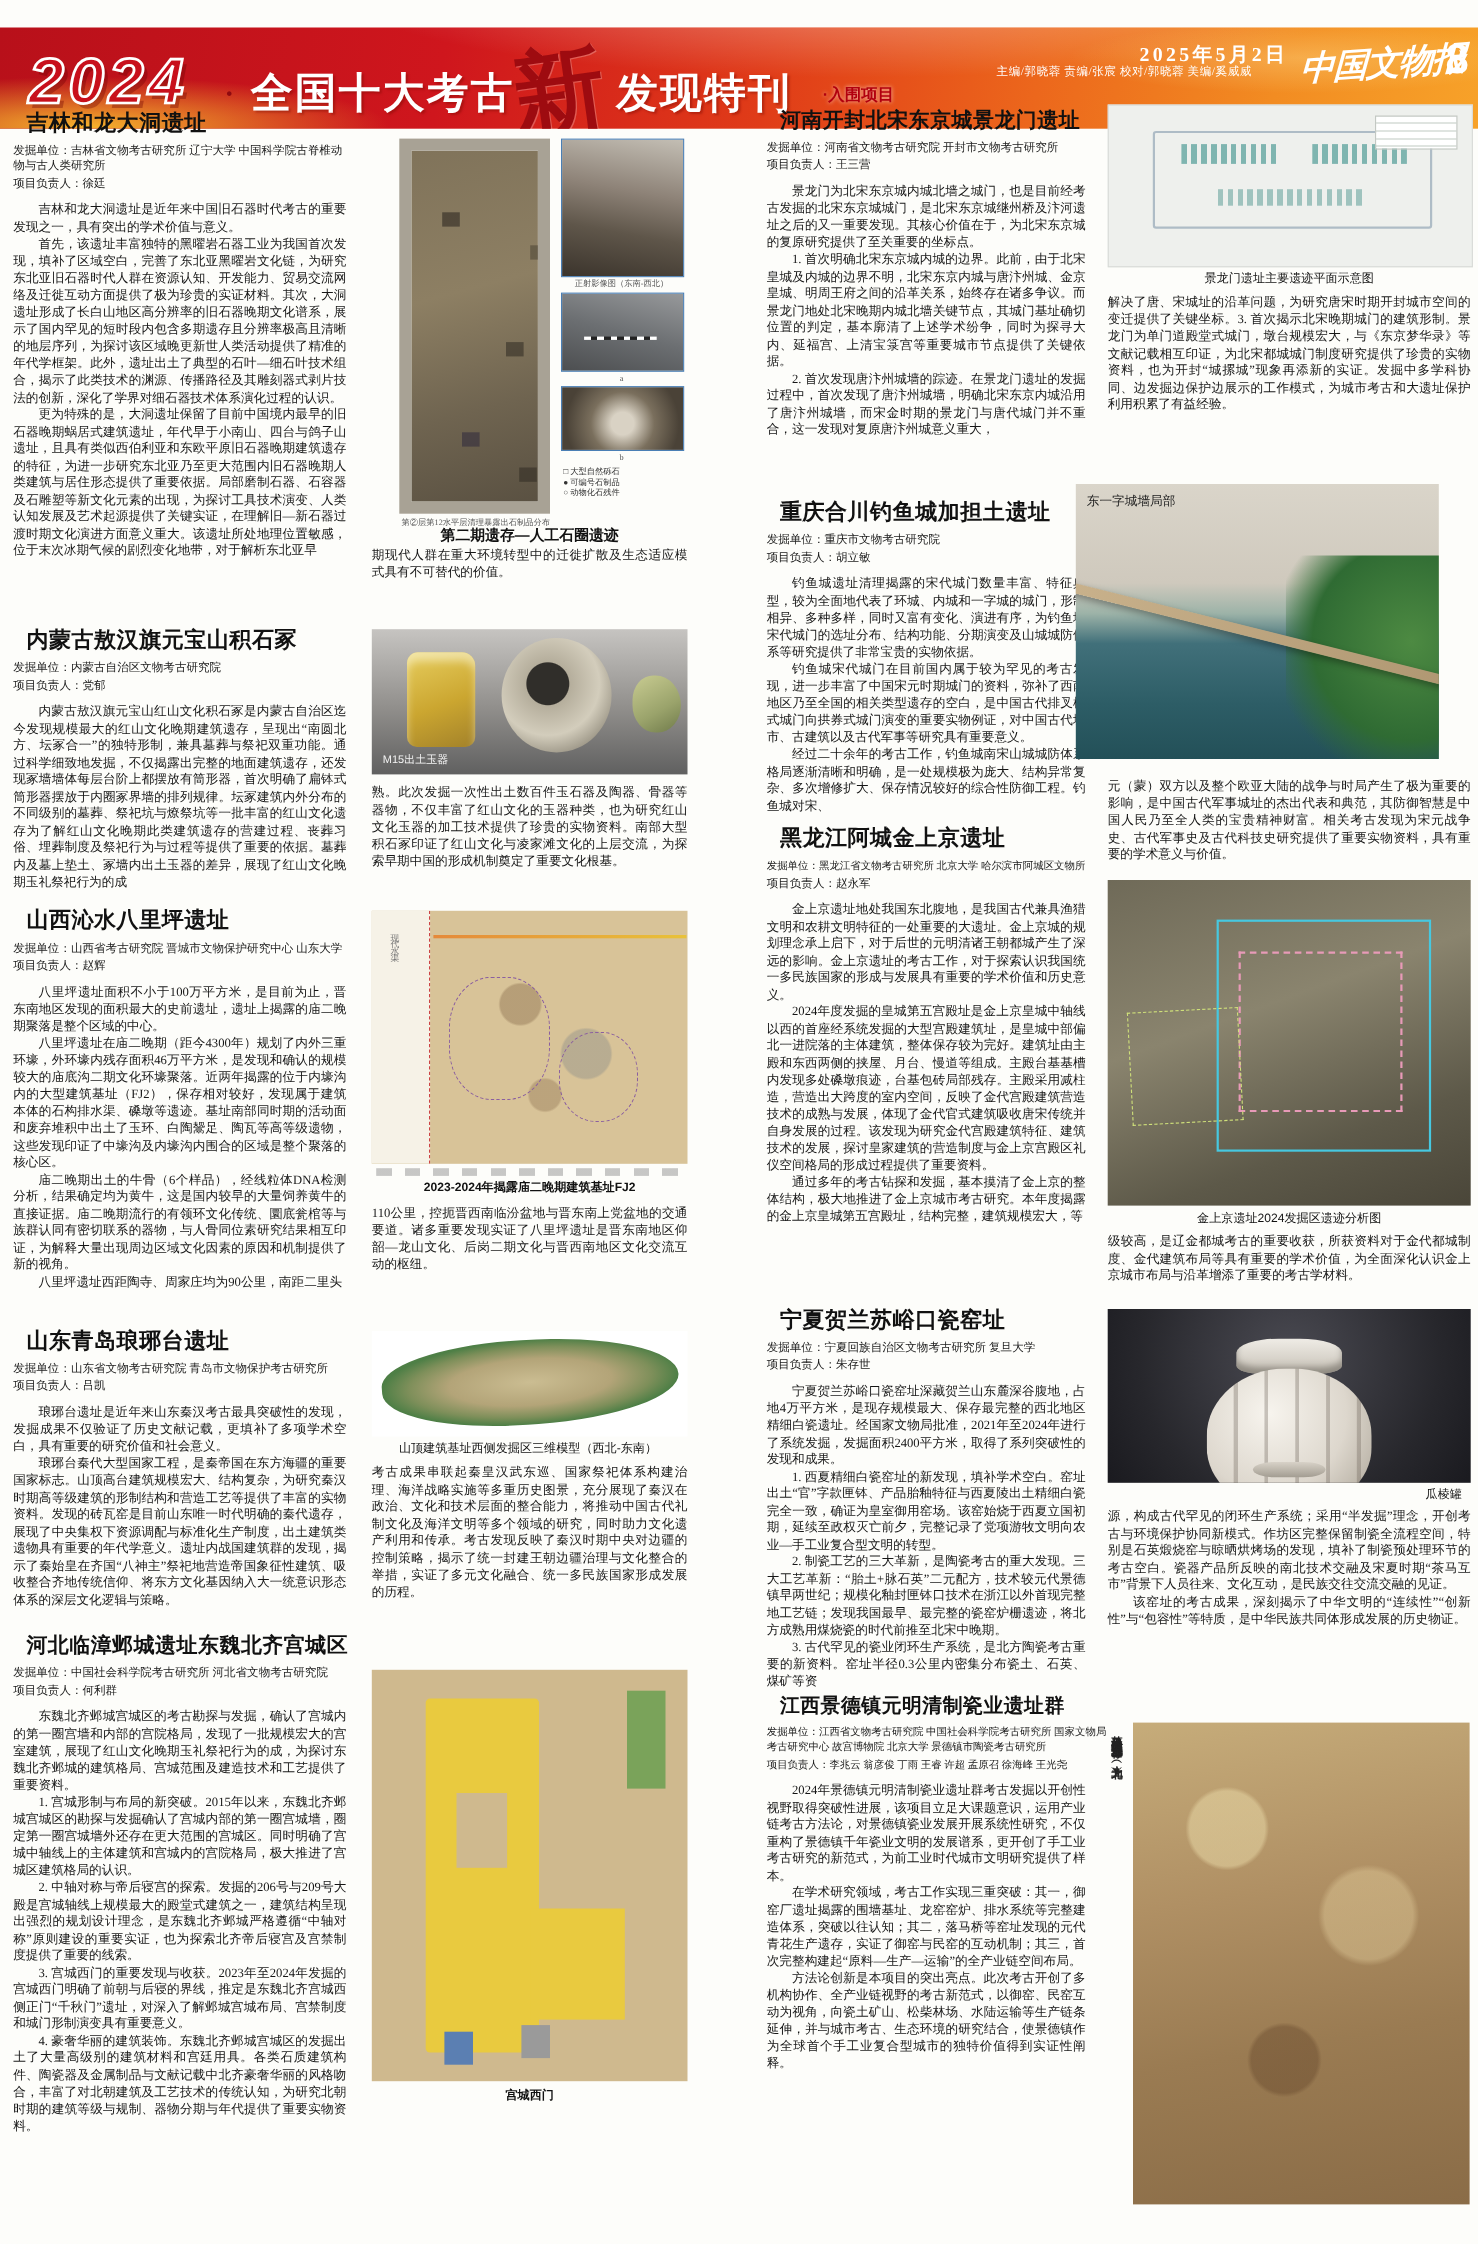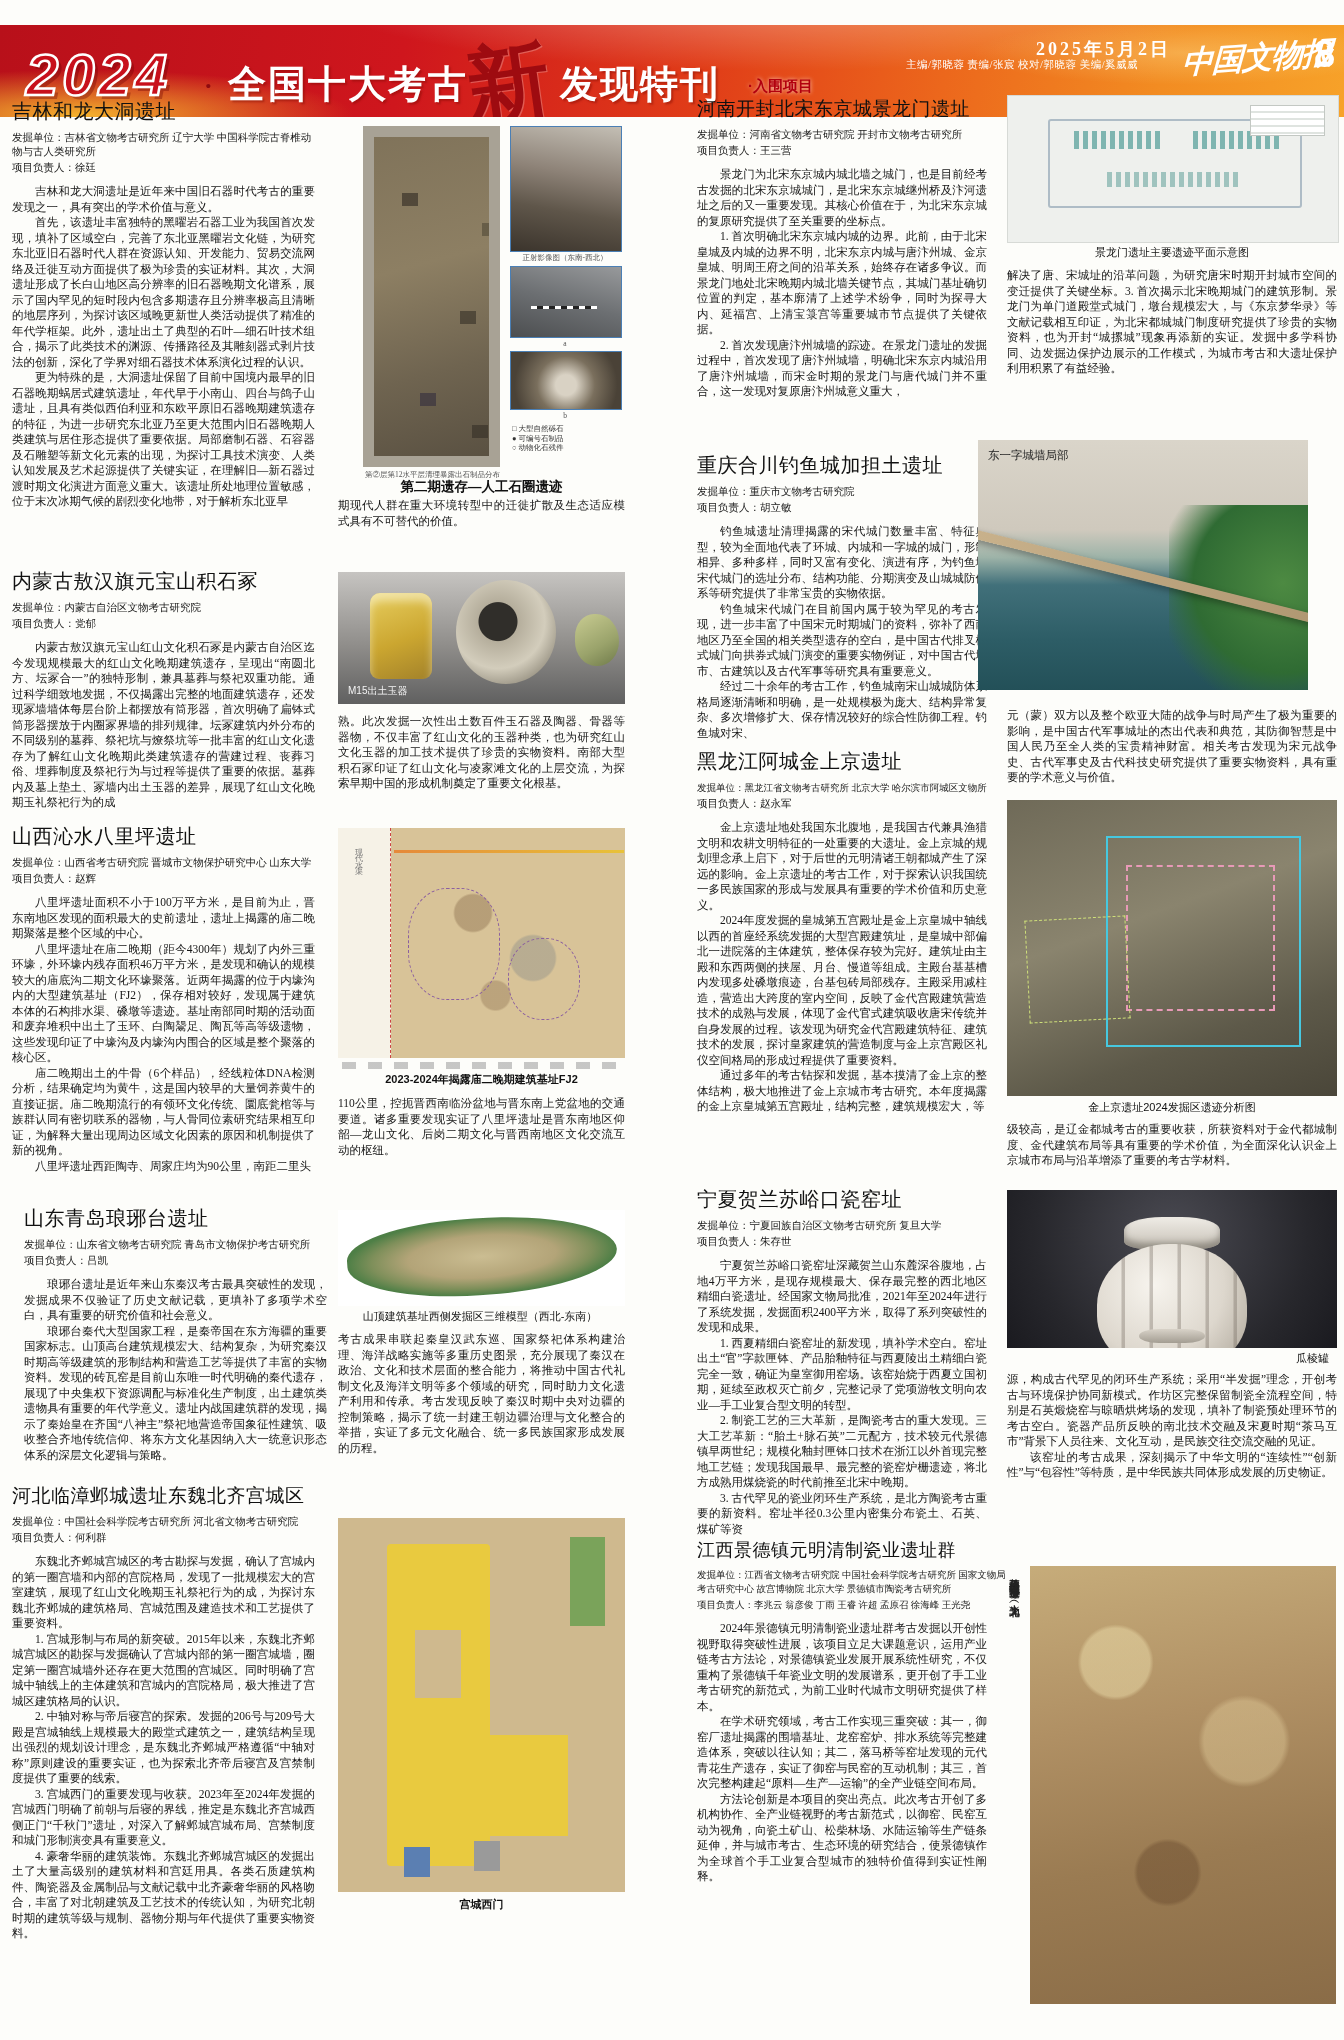--- a/index.html
+++ b/index.html
@@ -23,21 +23,21 @@
     font-size:38px;color:#fff;letter-spacing:2px;text-shadow:2px 2px 2px rgba(120,10,0,.4);}
   .btag{position:absolute;left:748px;top:52px;font-family:"Liberation Sans",sans-serif;font-weight:bold;font-size:15px;color:#b2000e;
     text-shadow:0 0 4px rgba(255,255,255,.7);}
   .mdate{position:absolute;left:1036px;top:12px;font-size:18px;font-weight:bold;color:#fff;letter-spacing:3px;}
   .meditors{position:absolute;left:906px;top:33px;font-size:10.5px;color:#fff;letter-spacing:.5px;}
   .mlogo{position:absolute;left:1182px;top:12px;font-size:31px;font-weight:bold;font-style:italic;color:#fff;
     transform:rotate(-4deg) skewX(-6deg);letter-spacing:-1px;white-space:nowrap;}
   .mpage{position:absolute;left:1314px;top:8px;font-family:"Liberation Sans",sans-serif;font-size:38px;font-weight:bold;color:#fff;}
   
   .art{position:absolute;}
-  .art h2{margin:0 0 6px 0;font-family:"Liberation Sans",sans-serif;font-weight:normal;font-size:20px;
+  .art h2{margin:0 0 6px 12px;font-family:"Liberation Sans",sans-serif;font-weight:bold;font-size:20px;
     letter-spacing:.5px;color:#111;white-space:nowrap;}
   .byline{font-size:10.5px;line-height:14px;color:#1a1a1a;margin-bottom:2px;font-weight:500;}
   .byline.small{font-size:9.5px;}
   .art .body{margin-top:9px;}
   .art p, .cont p{margin:0;font-size:11.5px;line-height:15.5px;text-align:justify;text-indent:2em;}
   .cont{position:absolute;}
   .cont p.noind{text-indent:0;}
   
   .fig{position:absolute;overflow:hidden;}
   .cap{position:absolute;font-family:"Liberation Sans",sans-serif;font-size:11px;font-weight:bold;color:#111;text-align:center;}
@@ -166,21 +166,21 @@
     <div class="byline">发掘单位：山西省考古研究院 晋城市文物保护研究中心 山东大学</div>
     <div class="byline">项目负责人：赵辉</div>
     <div class="body">
       <p>八里坪遗址面积不小于100万平方米，是目前为止，晋东南地区发现的面积最大的史前遗址，遗址上揭露的庙二晚期聚落是整个区域的中心。</p>
       <p>八里坪遗址在庙二晚期（距今4300年）规划了内外三重环壕，外环壕内残存面积46万平方米，是发现和确认的规模较大的庙底沟二期文化环壕聚落。近两年揭露的位于内壕沟内的大型建筑基址（FJ2），保存相对较好，发现属于建筑本体的石构排水渠、磉墩等遗迹。基址南部同时期的活动面和废弃堆积中出土了玉环、白陶鬶足、陶瓦等高等级遗物，这些发现印证了中壕沟及内壕沟内围合的区域是整个聚落的核心区。</p>
       <p>庙二晚期出土的牛骨（6个样品），经线粒体DNA检测分析，结果确定均为黄牛，这是国内较早的大量饲养黄牛的直接证据。庙二晚期流行的有领环文化传统、圜底瓮棺等与族群认同有密切联系的器物，与人骨同位素研究结果相互印证，为解释大量出现周边区域文化因素的原因和机制提供了新的视角。</p>
       <p>八里坪遗址西距陶寺、周家庄均为90公里，南距二里头</p>
     </div>
   </article>
 
-  <article class="art" style="left:24px;top:1205px;width:303px">
+  <article class="art" style="left:12px;top:1205px;width:303px">
     <h2>山东青岛琅琊台遗址</h2>
     <div class="byline">发掘单位：山东省文物考古研究院 青岛市文物保护考古研究所</div>
     <div class="byline">项目负责人：吕凯</div>
     <div class="body">
       <p>琅琊台遗址是近年来山东秦汉考古最具突破性的发现，发掘成果不仅验证了历史文献记载，更填补了多项学术空白，具有重要的研究价值和社会意义。</p>
       <p>琅琊台秦代大型国家工程，是秦帝国在东方海疆的重要国家标志。山顶高台建筑规模宏大、结构复杂，为研究秦汉时期高等级建筑的形制结构和营造工艺等提供了丰富的实物资料。发现的砖瓦窑是目前山东唯一时代明确的秦代遗存，展现了中央集权下资源调配与标准化生产制度，出土建筑类遗物具有重要的年代学意义。遗址内战国建筑群的发现，揭示了秦始皇在齐国“八神主”祭祀地营造帝国象征性建筑、吸收整合齐地传统信仰、将东方文化基因纳入大一统意识形态体系的深层文化逻辑与策略。</p>
     </div>
   </article>
 
   <article class="art" style="left:12px;top:1483px;width:303px">

